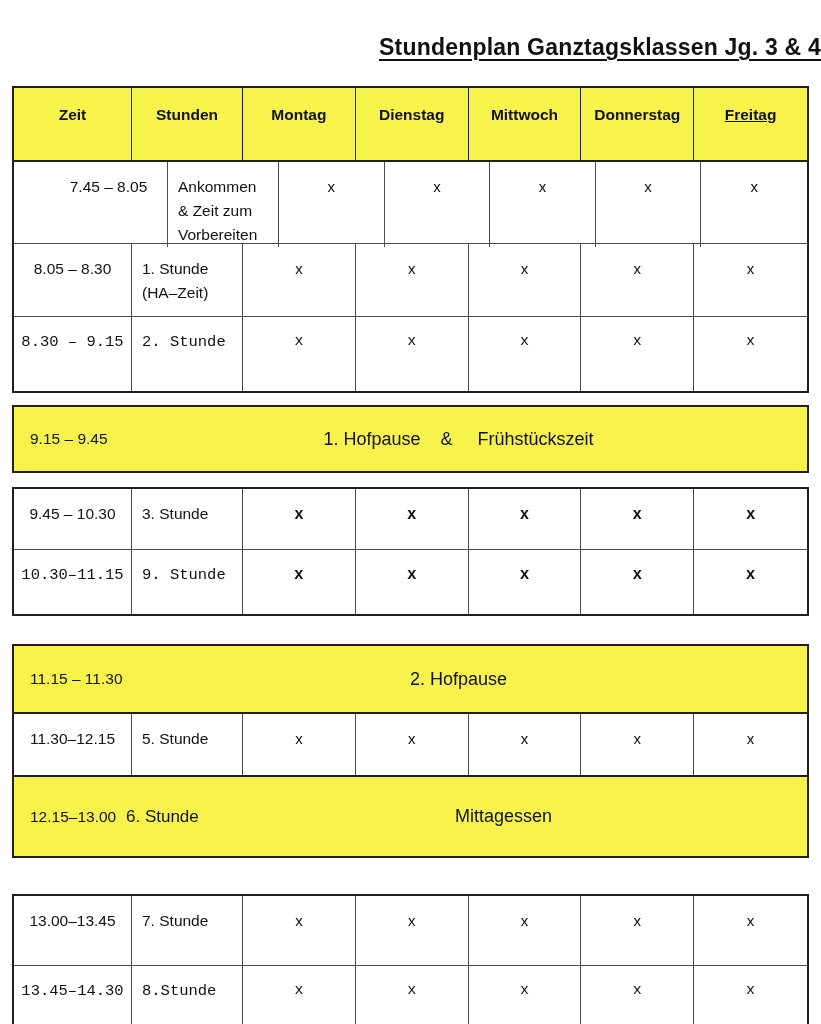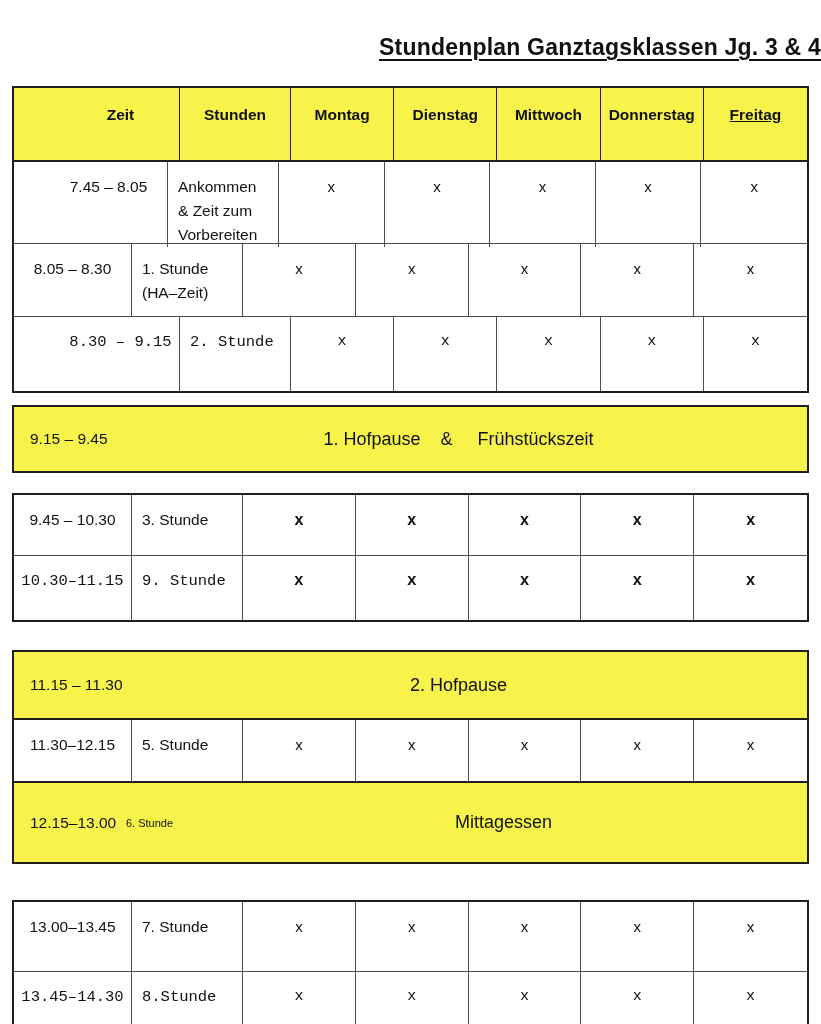--- a/index.html
+++ b/index.html
@@ -45,43 +45,43 @@
   }
   .c:last-child { border-right: none; }
   .head .c { border-right: 1.5px solid var(--outer); }
   .head .c:last-child { border-right: none; text-decoration: underline; }
   .c.hd { font-weight: bold; text-align: center; font-size: 15.5px; padding-top: 15px; }
   .c.zeit { text-align: center; }
   .c.stunde { padding-left: 10px; padding-right: 6px; white-space: pre-line; }
   .c.mark { text-align: center; font-size: 15px; }
   .boldx .mark { font-weight: bold; font-size: 16px; }
 
-  .rh74 { height: 74px; padding-left: 48px; }  .rh82 { height: 82px; padding-left: 36px; }
+  .rh74 { height: 74px; }  .rh82 { height: 82px; padding-left: 36px; }
   .rh73 { height: 73px; }  .rh61 { height: 61px; }
   .rh64 { height: 64px; }  .rh63 { height: 63px; }
   .rh70 { height: 70px; }
 
   .band {
     width: 797px; margin-left: 12px;
     background: var(--hl);
     border: 2px solid var(--outer);
     display: flex; align-items: center;
   }
   .band-time { padding-left: 16px; width: 126px; flex-shrink: 0; font-size: 15.5px; }
-  .band-stunde { width: 104px; flex-shrink: 0; font-size: 11px; }
+  .band-stunde { width: 104px; flex-shrink: 0; font-size: 17px; }
   .band-label { flex: 1; text-align: center; font-size: 18px; white-space: pre-wrap; padding-right: 30px; }
 
   .mblock { width: 797px; margin-left: 12px; border: 2px solid var(--outer); }
   .mblock .band { width: 100%; margin: 0; border: none; }
   .mblock .band.first { border-bottom: 2px solid var(--outer); }
   .mblock .trow.mid { border-bottom: 2px solid var(--outer); }
 
   .mt-title { margin-top: 25px; }
   .mt-band1 { margin-top: 12px; }
-  .mt-tbl2  { margin-top: 20px; }
+  .mt-tbl2  { margin-top: 14px; }
   .mt-mid   { margin-top: 28px; }
   .mt-tbl3  { margin-top: 36px; }
 </style>
 </head>
 <body>
 
 <div class="page">
 
   <div class="title mt-title">Stundenplan Ganztagsklassen Jg. 3 &amp; 4</div>
 

